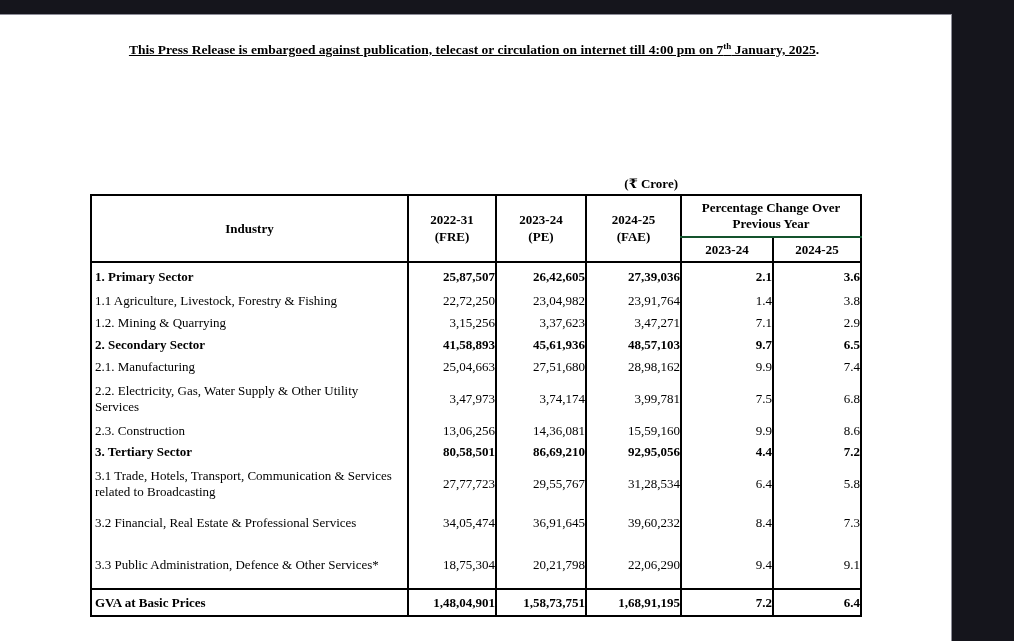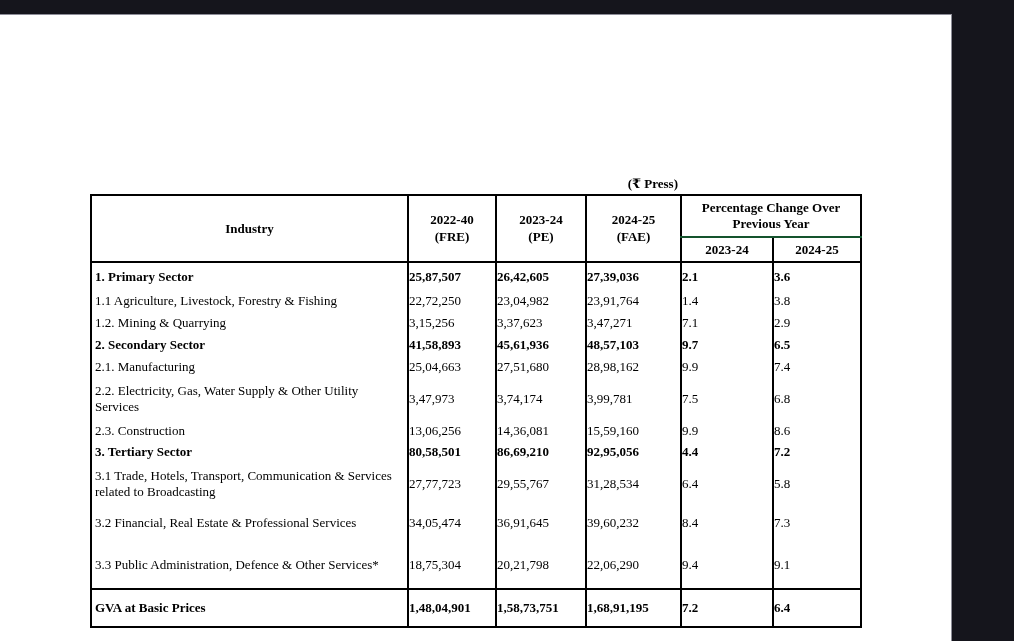--- a/index.html
+++ b/index.html
@@ -52,49 +52,52 @@
   thead th {
     font-weight:bold; text-align:center;
     border-bottom:2px solid #000;
     padding:0 2px;
   }
   .hr1 { height:42px; }
   .hr2 { height:25px; }
   thead th .l { display:block; line-height:1.25; }
   th.pct-group { border-bottom:2px solid #14532d; line-height:1.3; }
   tbody td.label { text-align:left; padding:0 4px 0 3px; }
-  tbody td.num { text-align:left; }
+  tbody td.num { text-align:right; }
   tr.bold { font-weight:bold; }
   tr.total td { border-top:2px solid #000; }
   .h28{height:28px} .h22{height:22px} .h21{height:21px}
-  .h43{height:43px} .h36{height:36px} .h48{height:48px} .h23{height:38px}
+  .h43{height:43px} .h36{height:36px} .h48{height:48px} .h23{height:27px}
 </style>
 </head>
 <body>
 
 <div class="page">
 
-
-
-  <div class="unit-label">(₹ Press)</div>
+  <div class="embargo">
+    <span class="u"><span>This Press Release is embargoed against publication, telecast or circulation on internet till 4:00 pm on 7</span><sup>th</sup><span> January, 2025</span></span><span>.</span>
+  </div>
+
+
+  <div class="unit-label">(₹ Crore)</div>
 
   <table class="gva">
     <colgroup>
       <col style="width:317px">
         <col style="width:88px">
         <col style="width:90px">
       <col style="width:95px">
         <col style="width:92px">
         <col style="width:88px">
     </colgroup>
     <thead>
       <tr class="hr1">
         <th rowspan="2">Industry</th>
         <th rowspan="2">
-          <span class="l">2022-40</span>
+          <span class="l">2022-31</span>
           <span class="l">(FRE)</span>
         </th>
         <th rowspan="2">
           <span class="l">2023-24</span>
           <span class="l">(PE)</span>
         </th>
         <th rowspan="2">
           <span class="l">2024-25</span>
           <span class="l">(FAE)</span>
         </th>

